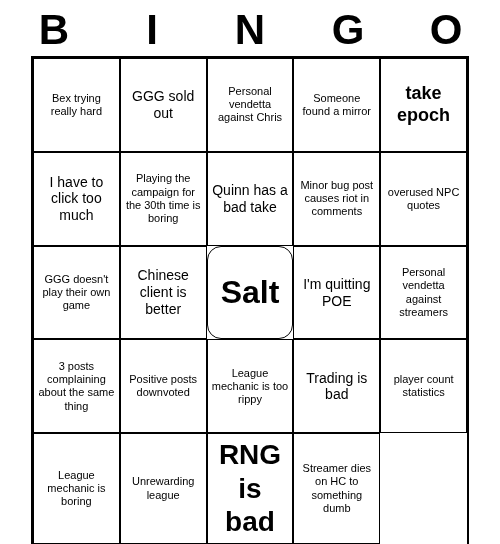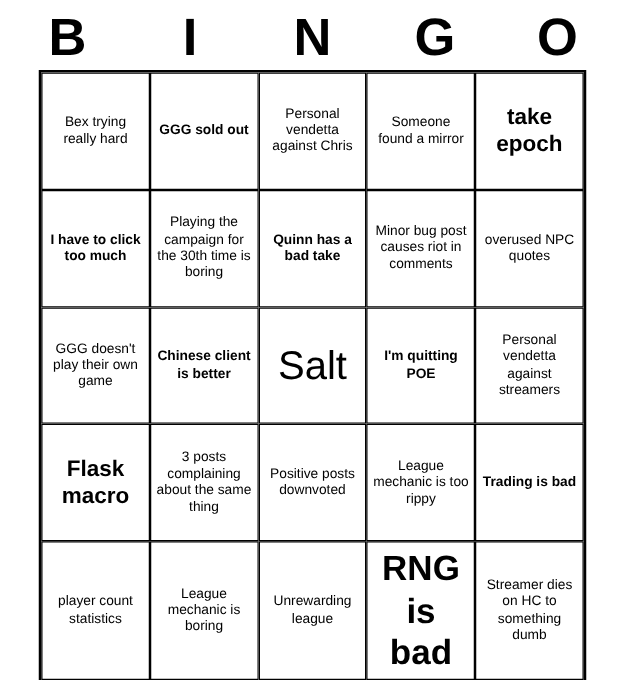--- a/index.html
+++ b/index.html
@@ -43,26 +43,27 @@
       font-size: 11px;
       line-height: 1.2;
       color: #000;
       background: white;
     }
     .bingo-cell.large-text {
       font-size: 18px;
       font-weight: bold;
     }
     .bingo-cell.medium-text {
-      font-size: 11px;
-      font-weight: bold;
+      font-size: 14px;
+      font-weight: normal;
     }
     .bingo-cell.salt-text {
       font-size: 32px;
-      font-weight: normal;
+      font-weight: bold;
+      border-radius: 14px;
     }
     .bingo-cell.rng-text {
       font-size: 28px;
       font-weight: bold;
     }
     .bingo-cell.flask-text {
       font-size: 18px;
       font-weight: bold;
     }
   </style>
@@ -86,21 +87,20 @@
     <div class="bingo-cell medium-text">I have to click too much</div>
     <div class="bingo-cell">Playing the campaign for the 30th time is boring</div>
     <div class="bingo-cell medium-text">Quinn has a bad take</div>
     <div class="bingo-cell">Minor bug post causes riot in comments</div>
     <div class="bingo-cell">overused NPC quotes</div>
     <div class="bingo-cell">GGG doesn't play their own game</div>
     <div class="bingo-cell medium-text">Chinese client is better</div>
     <div class="bingo-cell salt-text">Salt</div>
     <div class="bingo-cell medium-text">I'm quitting POE</div>
     <div class="bingo-cell">Personal vendetta against streamers</div>
-    <div class="bingo-cell flask-text">Flask macro</div>
     <div class="bingo-cell">3 posts complaining about the same thing</div>
     <div class="bingo-cell">Positive posts downvoted</div>
     <div class="bingo-cell">League mechanic is too rippy</div>
     <div class="bingo-cell medium-text">Trading is bad</div>
     <div class="bingo-cell">player count statistics</div>
     <div class="bingo-cell">League mechanic is boring</div>
     <div class="bingo-cell">Unrewarding league</div>
     <div class="bingo-cell rng-text">RNG is bad</div>
     <div class="bingo-cell">Streamer dies on HC to something dumb</div>
   </div>

